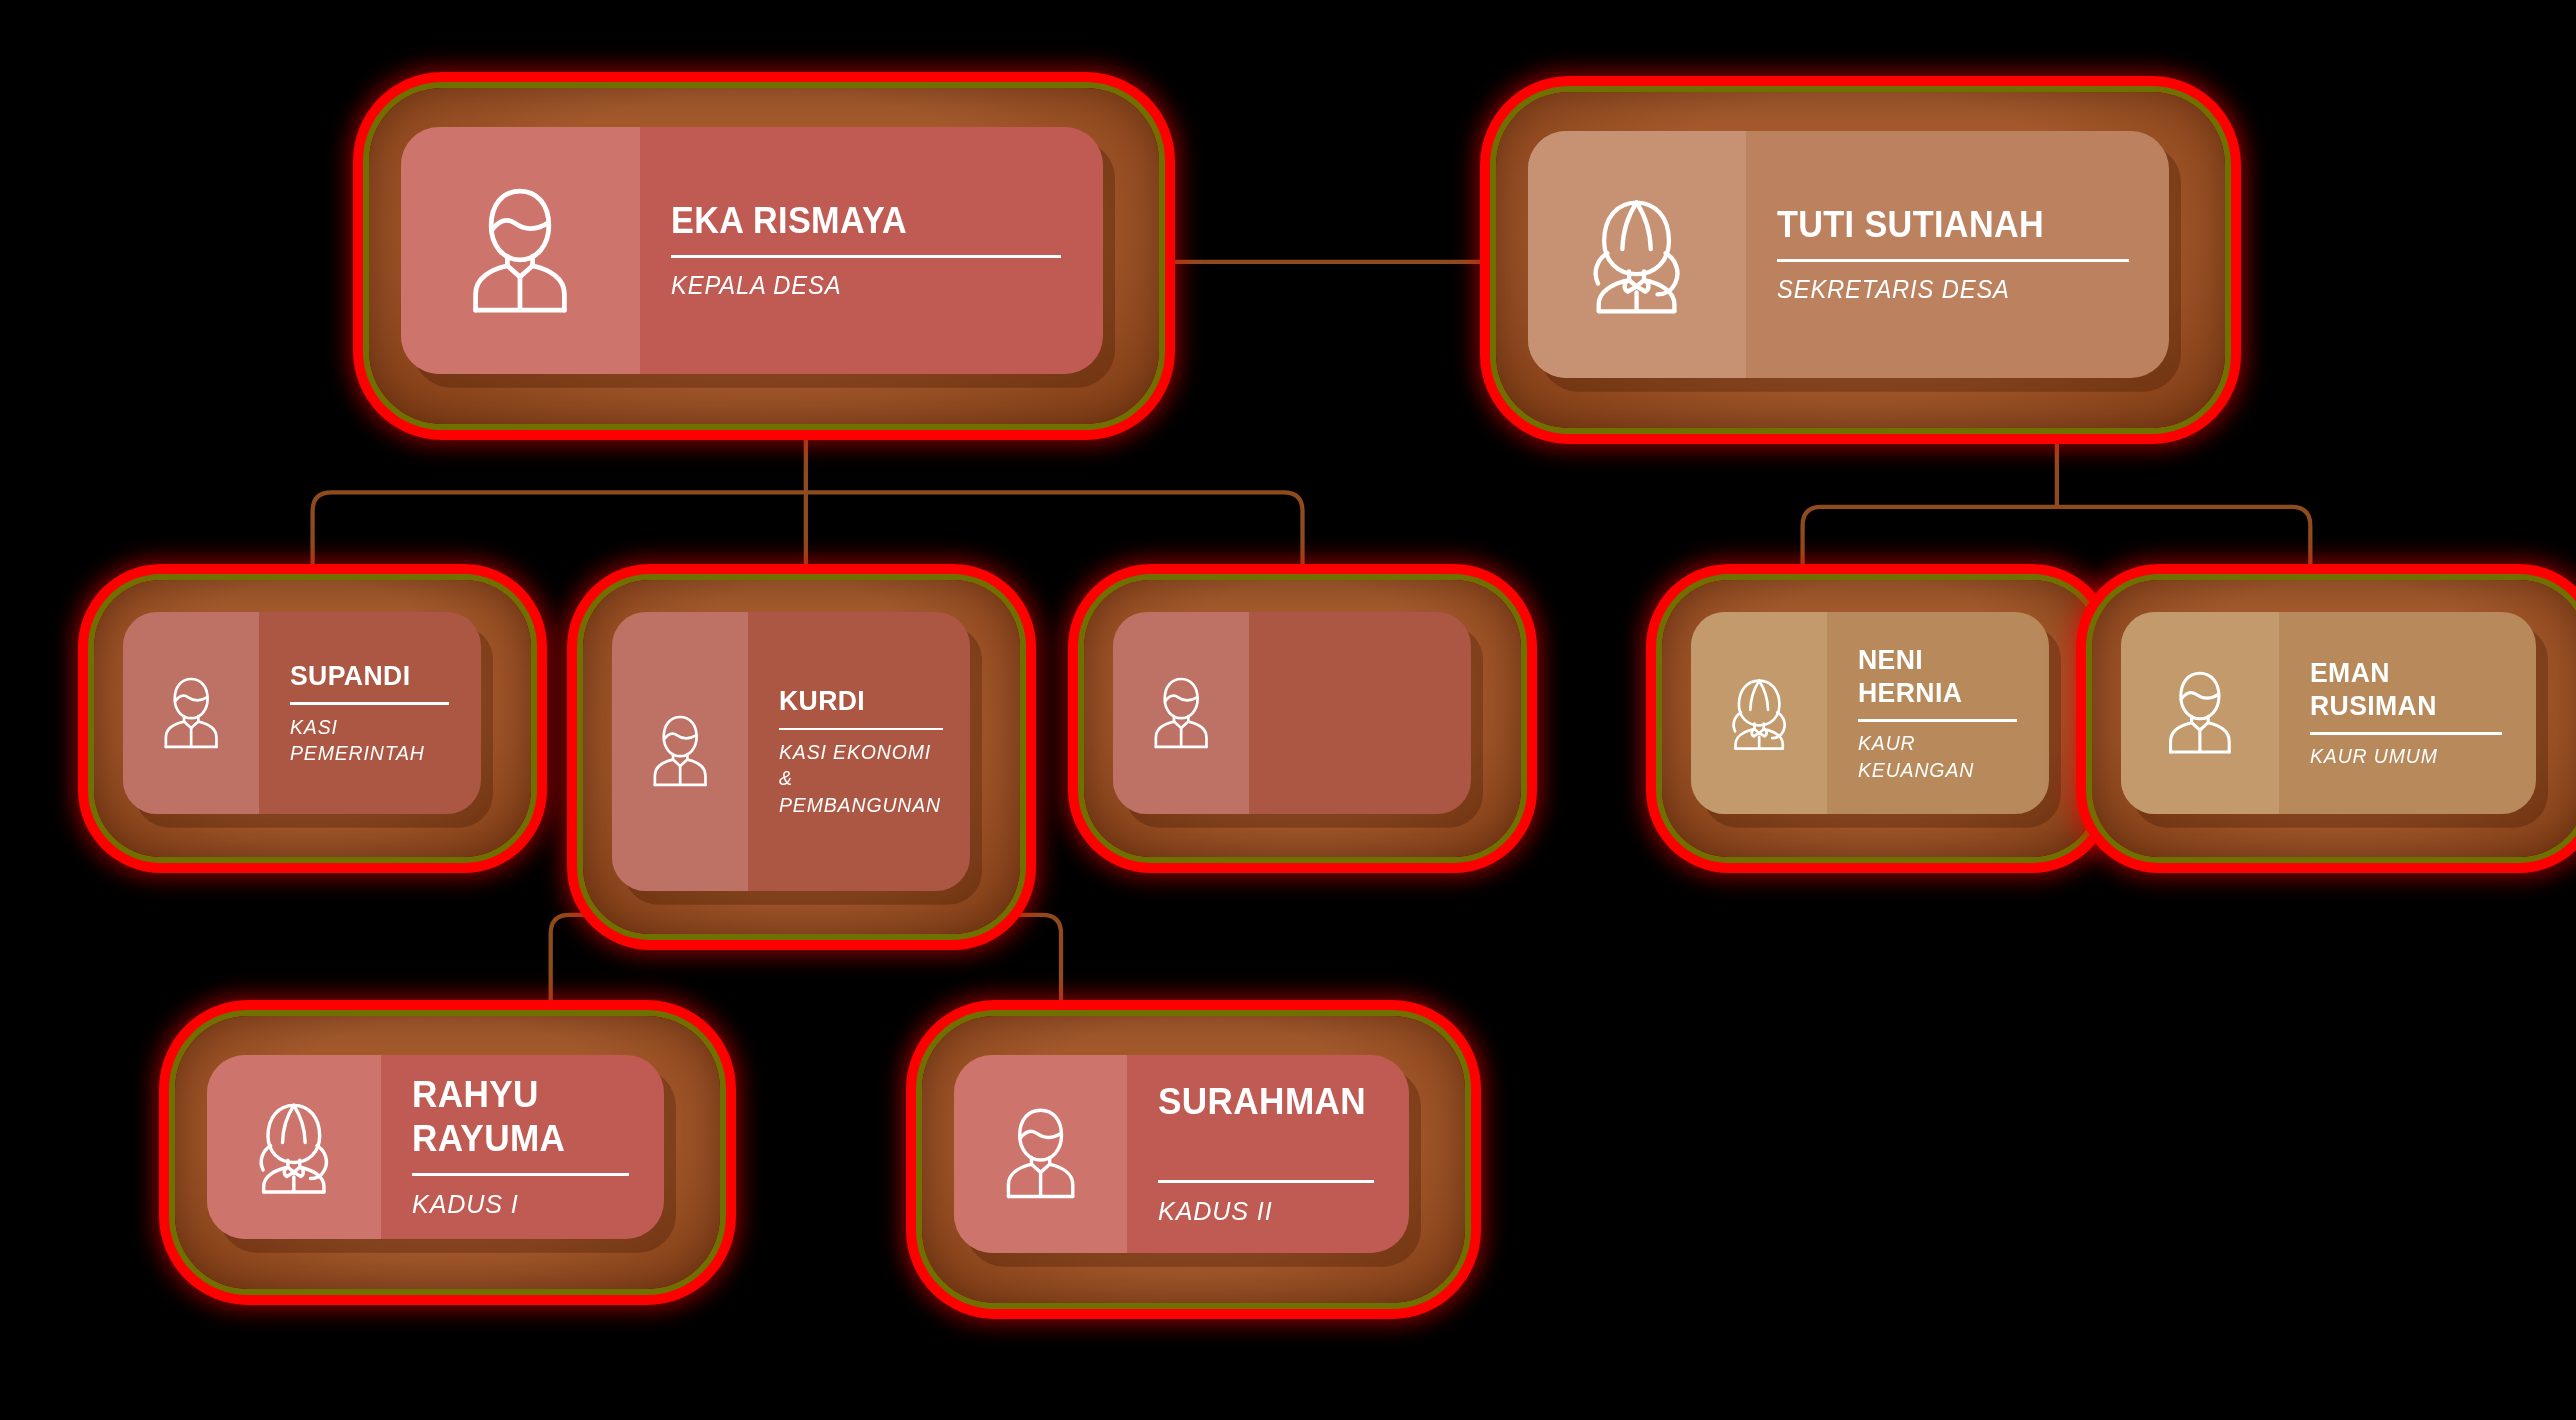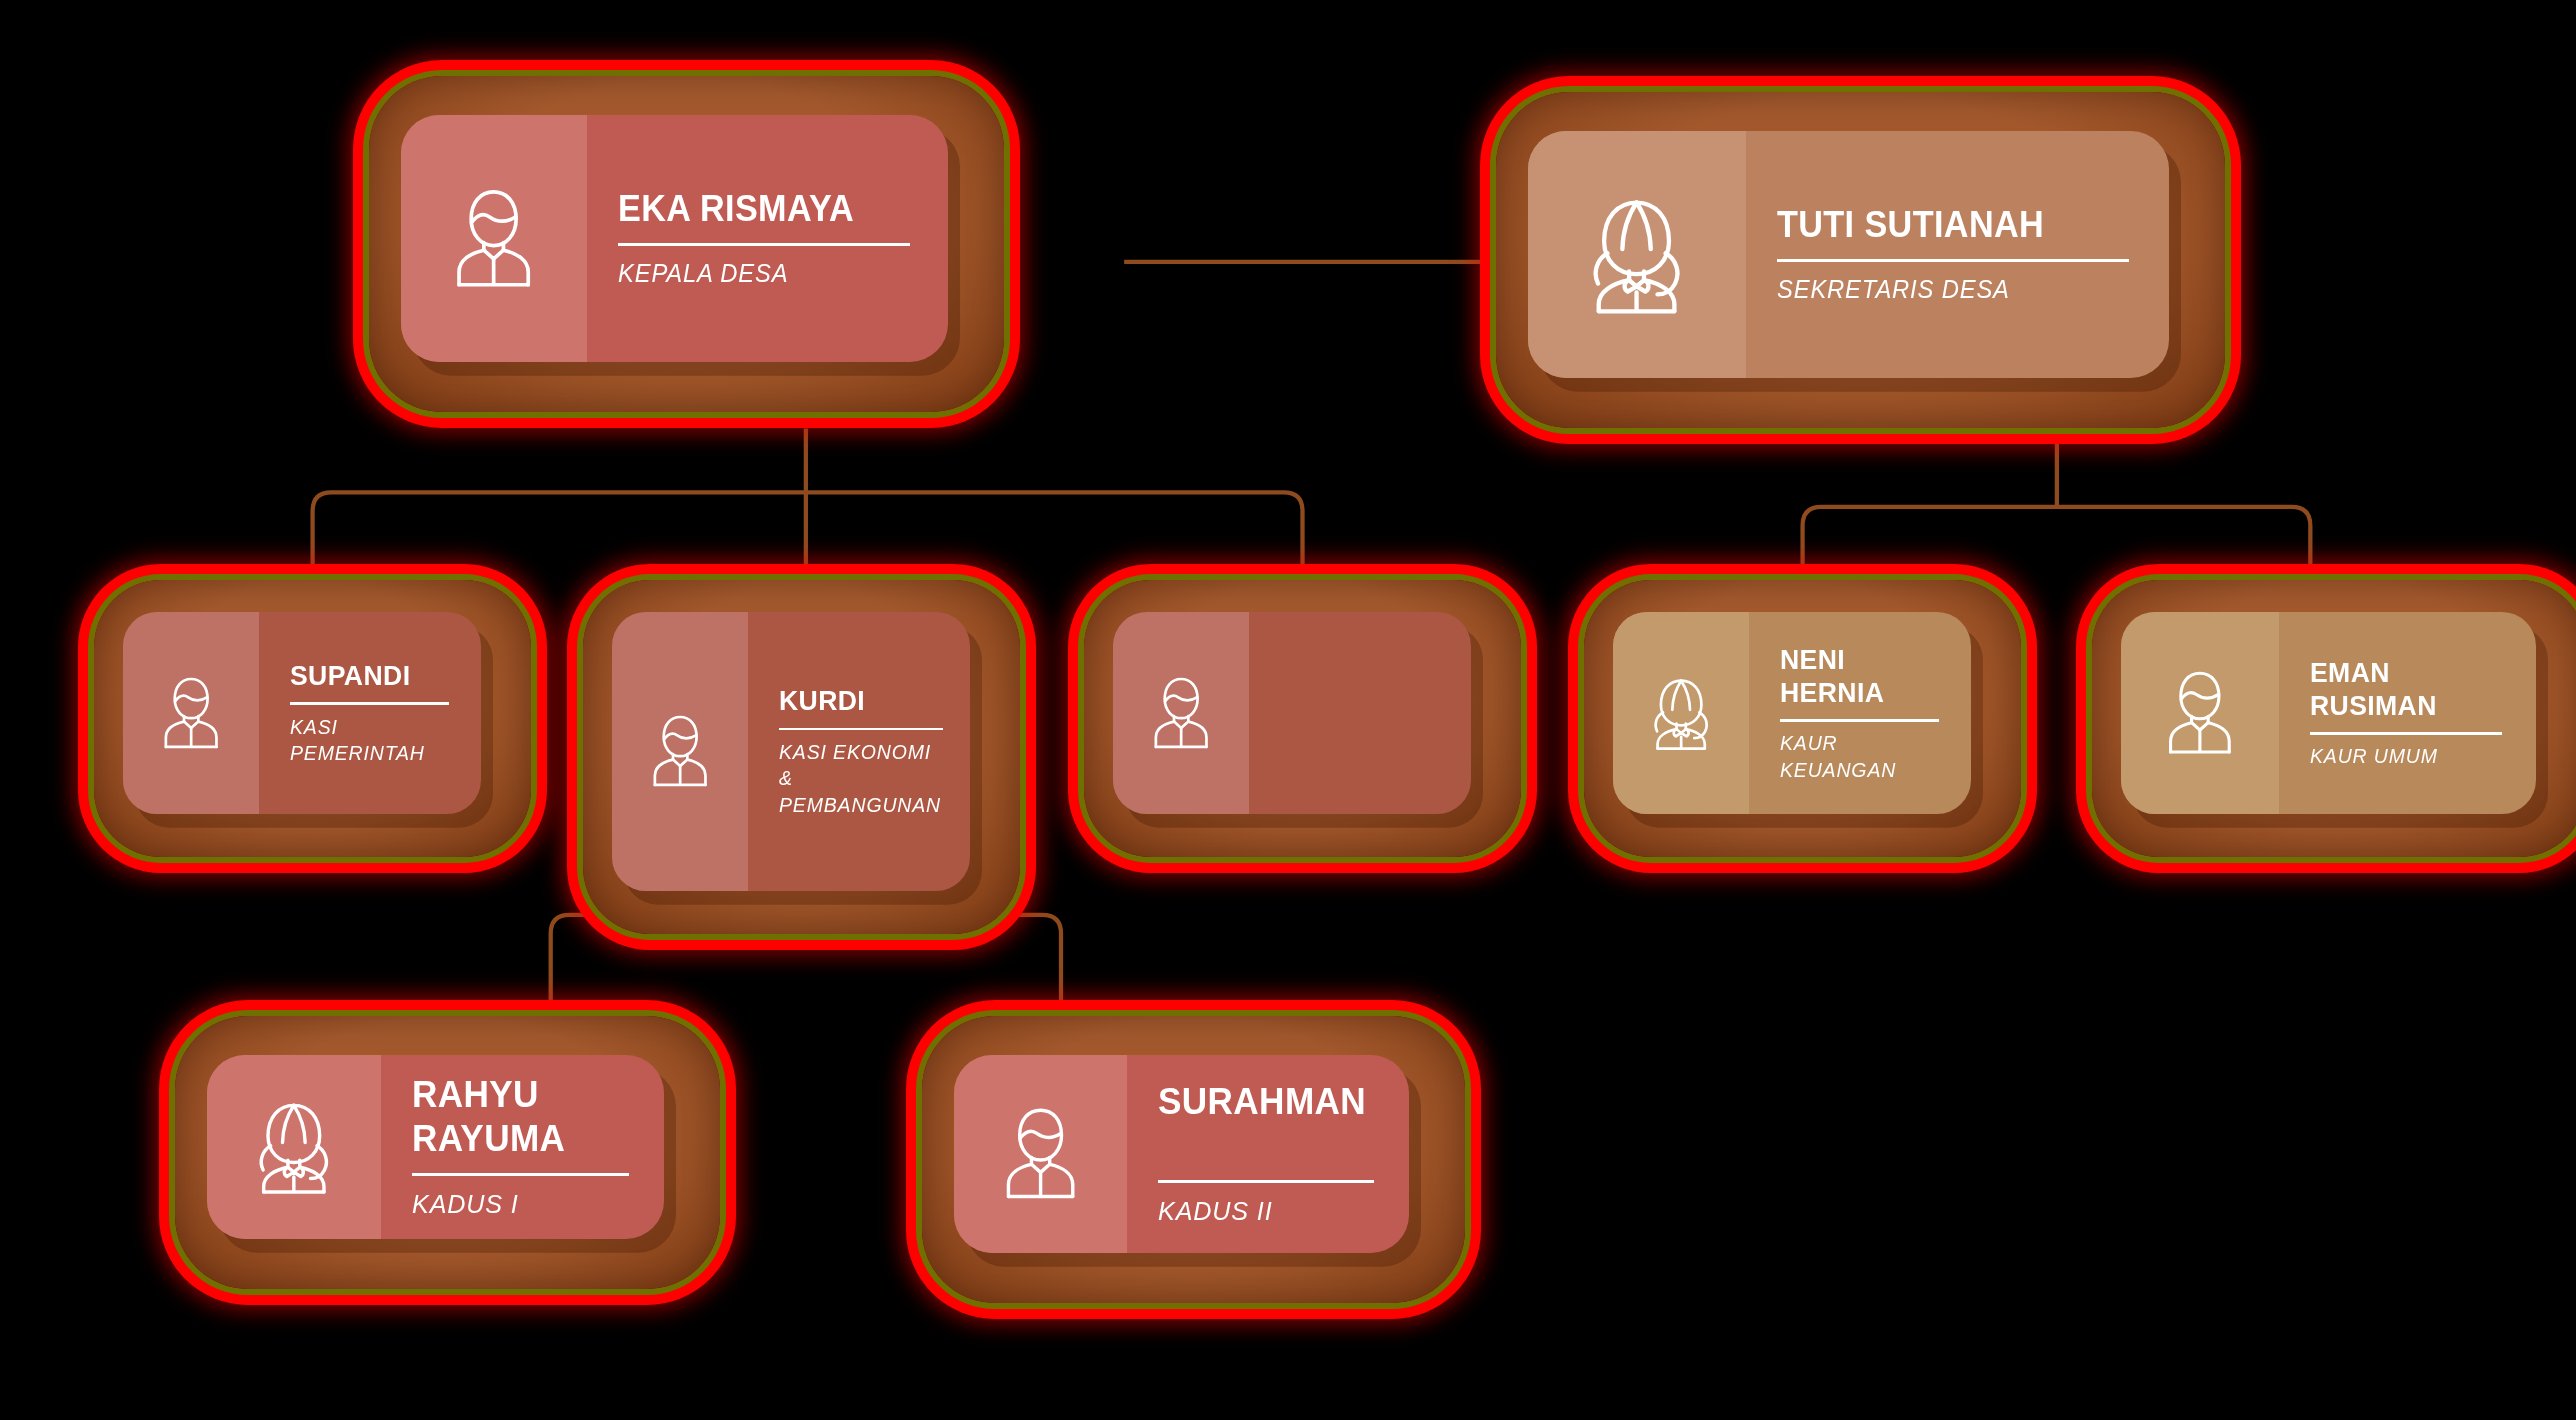--- a/index.html
+++ b/index.html
@@ -101,21 +101,21 @@
 
   <svg class="connectors" width="2576" height="1420" viewBox="0 0 3018 1664">
     <path d="M1317,307 H1753"></path>
     <path d="M944,502 V668"></path>
     <path d="M366,668 V599 Q366,577 388,577 H1504 Q1526,577 1526,599 V668"></path>
     <path d="M2410,502 V594"></path>
     <path d="M2112,668 V616 Q2112,594 2134,594 H2685 Q2707,594 2707,616 V668"></path>
     <path d="M645,1185 V1094 Q645,1072 667,1072 H1221 Q1243,1072 1243,1094 V1185"></path>
   </svg>
 
-  <div class="card row1 p-red1" style="left:369px;top:76px;width:635px;height:336px">
+  <div class="card row1 p-red1" style="left:369px;top:88px;width:790px;height:336px">
     <div class="card-inner">
       <div class="panel">
         <svg viewBox="0 0 100 100">
             <use href="#male-avatar"></use>
           </svg>
       </div>
       <div class="info">
         <div class="name">EKA RISMAYA</div>
         <div class="rule"></div>
         <div class="role">KEPALA DESA</div>
@@ -171,21 +171,21 @@
   <div class="card row2 p-red2" style="left:1084px;top:580px;width:437px;height:277px">
     <div class="card-inner">
       <div class="panel">
         <svg viewBox="0 0 100 100">
             <use href="#male-avatar"></use>
           </svg>
       </div>
     </div>
   </div>
 
-  <div class="card row2 p-tan2" style="left:1584px;top:580px;width:437px;height:277px">
+  <div class="card row2 p-tan2" style="left:1662px;top:580px;width:437px;height:277px">
     <div class="card-inner">
       <div class="panel">
         <svg viewBox="0 0 100 100">
             <use href="#female-avatar"></use>
           </svg>
       </div>
       <div class="info">
         <div class="name">NENI HERNIA</div>
         <div class="rule"></div>
         <div class="role">KAUR KEUANGAN</div>

